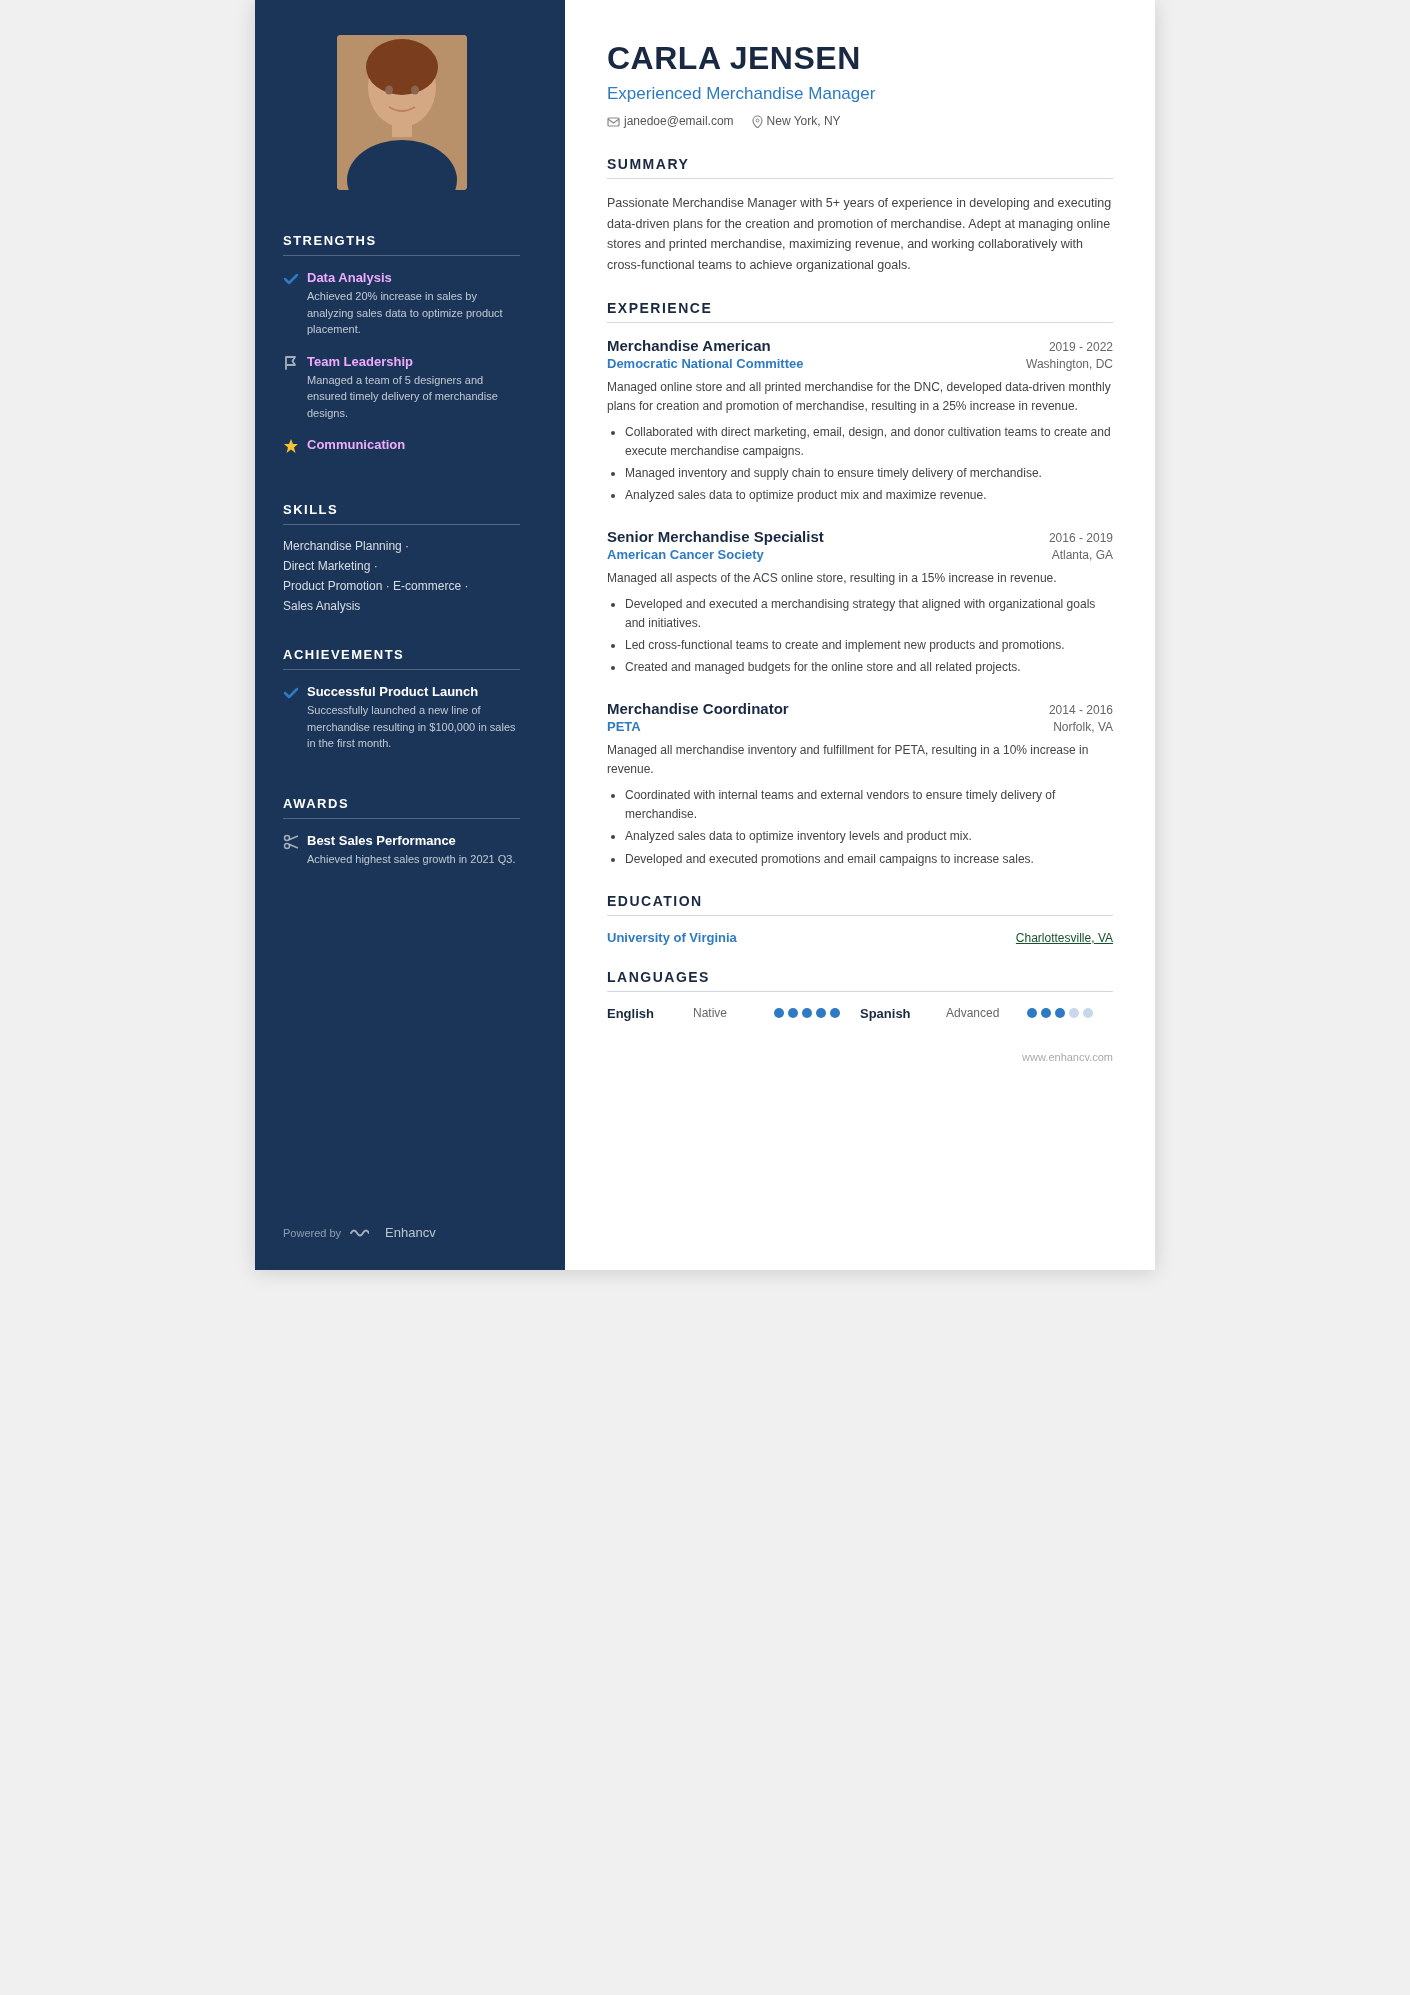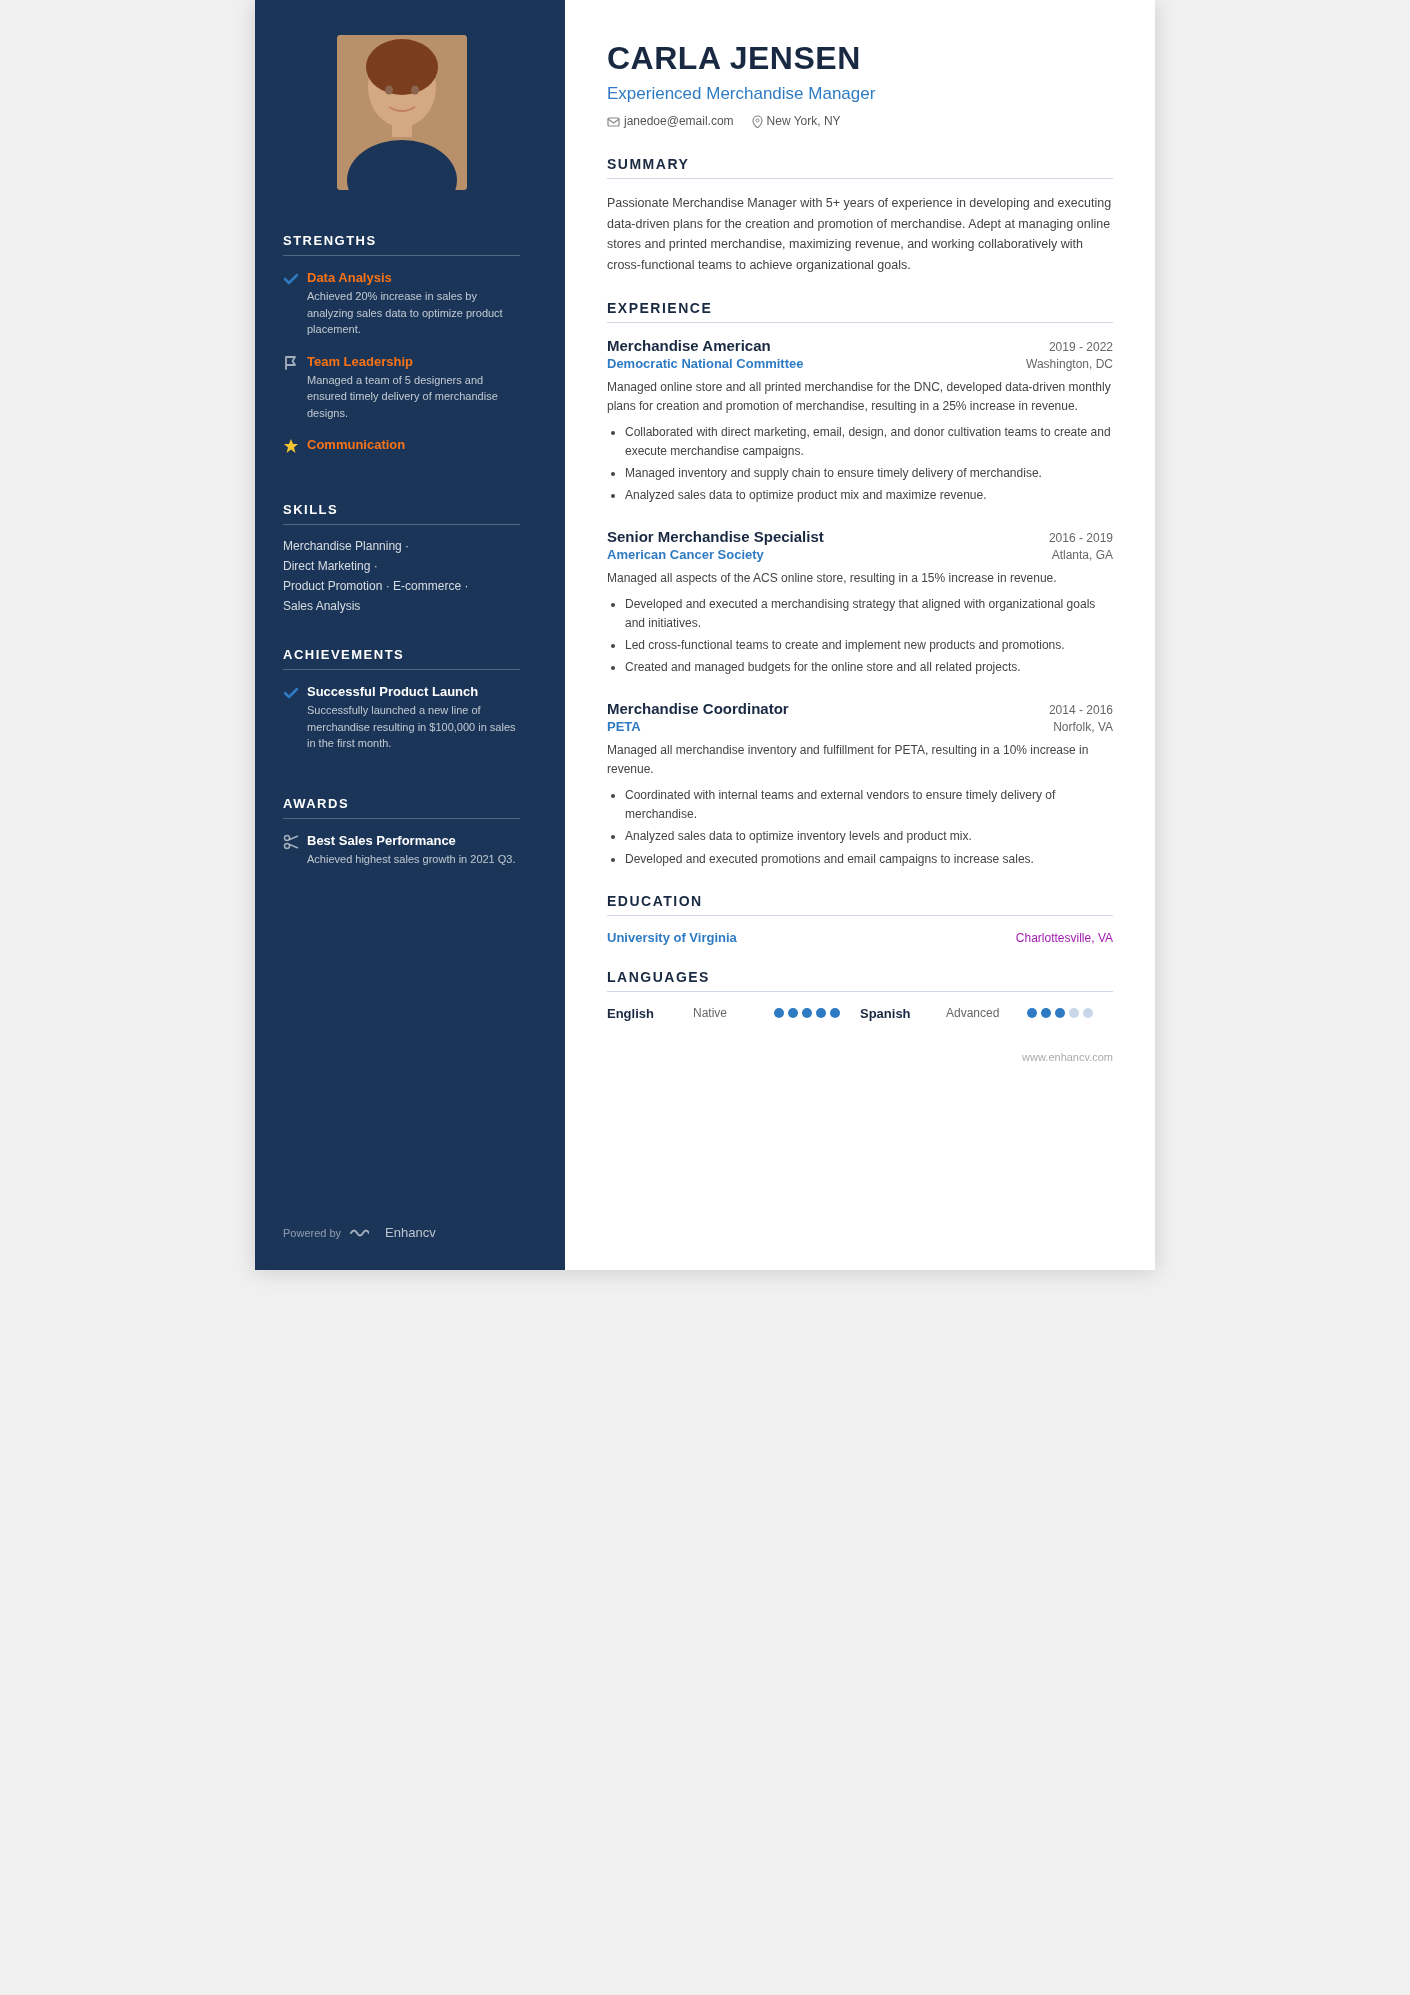--- a/index.html
+++ b/index.html
@@ -66,21 +66,21 @@
       align-items: flex-start;
       gap: 8px;
     }
     .strength-icon {
       margin-top: 1px;
       min-width: 16px;
     }
     .strength-title {
       font-size: 13px;
       font-weight: 700;
-      color: #f97316;
+      color: #f0abfc;
       margin-bottom: 3px;
     }
     .strength-desc {
       font-size: 11px;
       color: rgba(255,255,255,0.72);
       line-height: 1.5;
     }
     .skill-item {
       font-size: 12px;
       color: rgba(255,255,255,0.82);
@@ -264,21 +264,22 @@
       align-items: baseline;
       margin-top: 3px;
     }
     .edu-org {
       font-size: 13px;
       font-weight: 600;
       color: #2e7bc4;
     }
     .edu-location {
       font-size: 12px;
-      color: #a21caf;
+      color: #14532d;
+      text-decoration: underline;
     }
     .languages-row {
       display: flex;
       align-items: center;
       gap: 0;
       margin-top: 10px;
     }
     .lang-item {
       display: flex;
       align-items: center;

